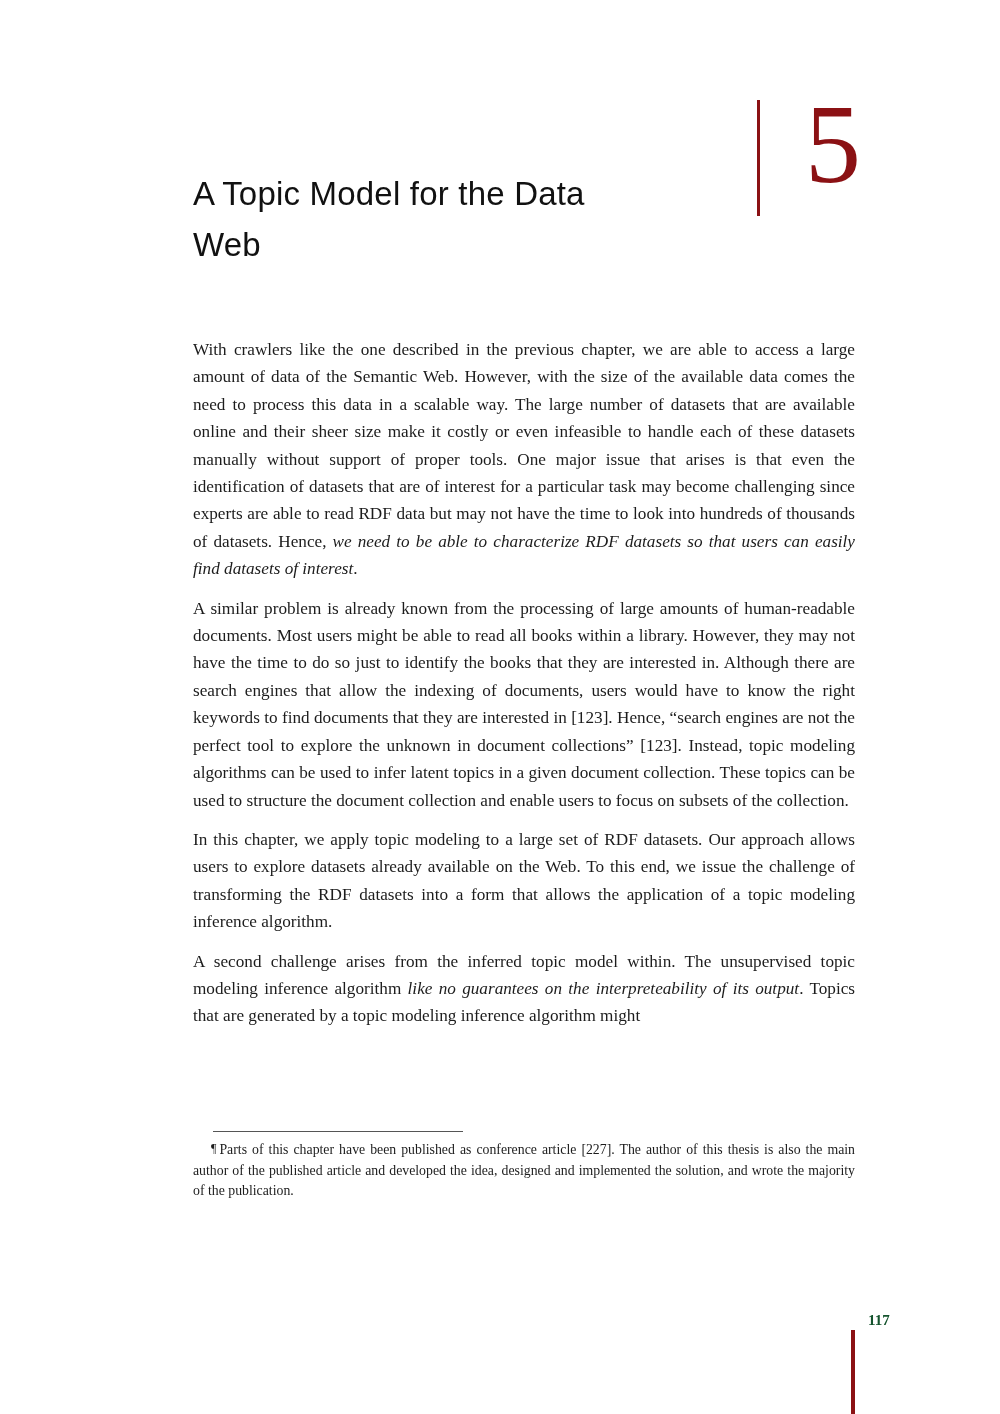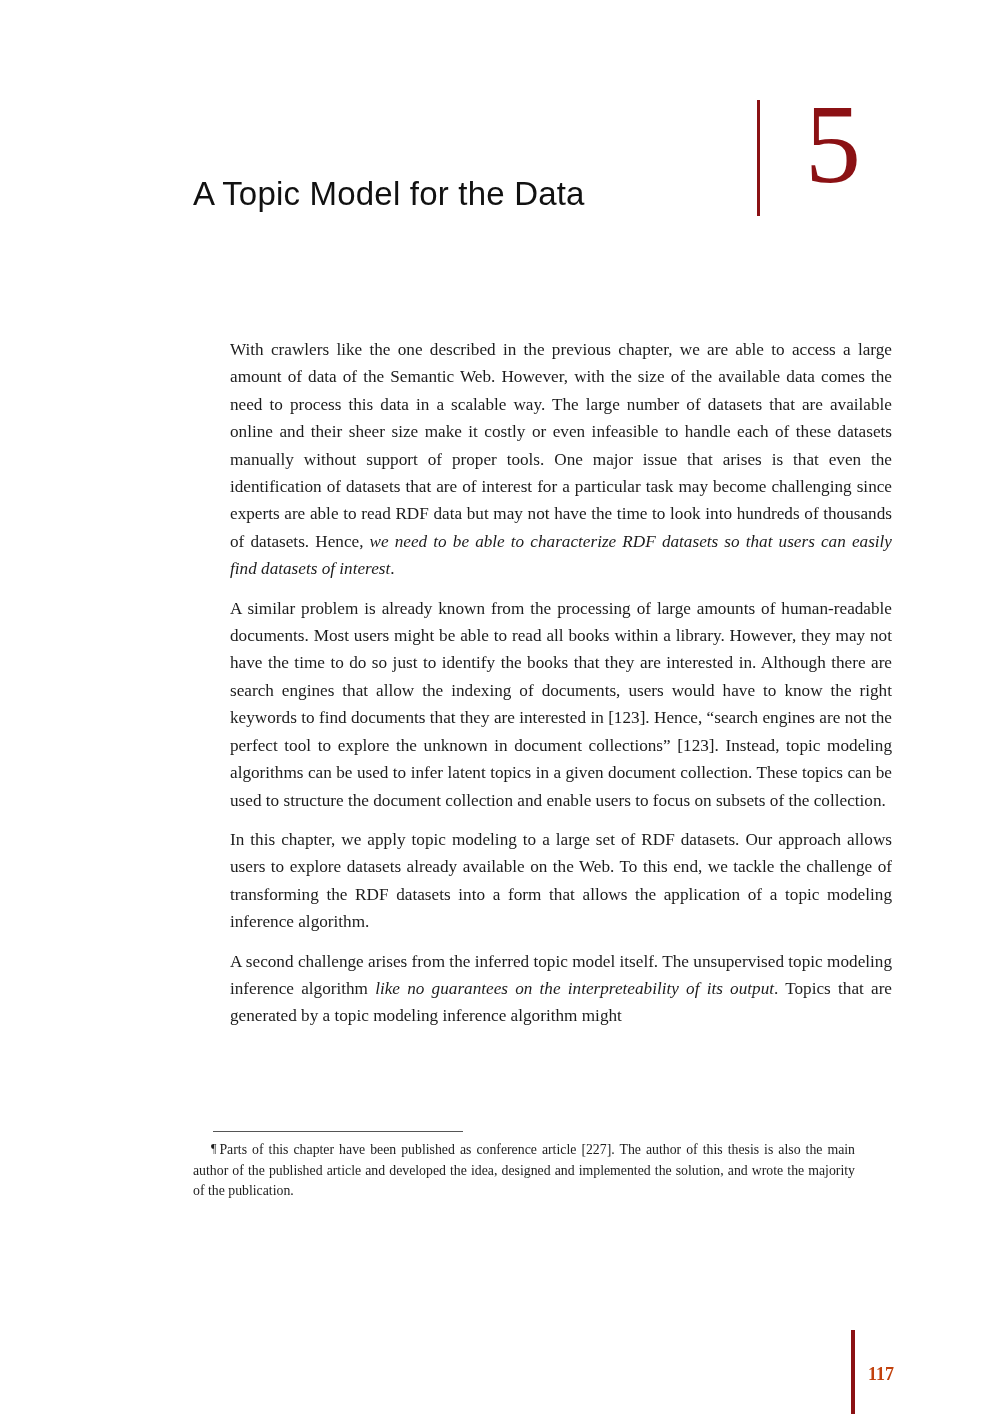--- a/index.html
+++ b/index.html
@@ -53,21 +53,20 @@
 
   
   .body-text {
     position: absolute;
     left: 193px;
     top: 336px;
     width: 662px;
     font-size: 17.2px;
     line-height: 27.4px;
     text-align: justify;
-    margin-left: 37px;
   }
   .body-text p {
     margin: 0 0 12px 0;
   }
   .body-text em {
     font-style: italic;
   }
 
   
   .footnote-rule {
@@ -92,52 +91,53 @@
     font-size: 12px;
     vertical-align: 2px;
     padding-left: 18px;
     padding-right: 3px;
   }
 
   
   .page-number {
     position: absolute;
     left: 868px;
-    top: 1364px;
-    font-size: 18px;
+    top: 1312px;
+    font-size: 15px;
     font-weight: 700;
-    color: #c2410c;
+    color: #14532d;
   }
   .footer-rule {
     position: absolute;
     left: 851px;
     top: 1330px;
     width: 4px;
     height: 84px;
     background: #8b1114;
   }
 </style>
 </head>
 <body>
 
 <div class="page">
 
   <div class="chapter-title">
     <div>A Topic Model for the Data</div>
+    <div>Web</div>
   </div>
 
   <div class="chapter-rule"></div>
 
   <div class="chapter-number">5</div>
 
   <div class="body-text">
     <p><span>With crawlers like the one described in the previous chapter, we are able to access a large amount of data of the Semantic Web. However, with the size of the available data comes the need to process this data in a scalable way.  The large number of datasets that are available online and their sheer size make it costly or even infeasible to handle each of these datasets manually without support of proper tools.  One major issue that arises is that even the identification of datasets that are of interest for a particular task may become challenging since experts are able to read RDF data but may not have the time to look into hundreds of thousands of datasets.  Hence, </span><em>we need to be able to characterize RDF datasets so that users can easily find datasets of interest</em><span>.</span></p>
     <p><span>A similar problem is already known from the processing of large amounts of human-readable documents.  Most users might be able to read all books within a library. However, they may not have the time to do so just to identify the books that they are interested in.  Although there are search engines that allow the indexing of documents, users would have to know the right keywords to find documents that they are interested in [123].  Hence, “search engines are not the perfect tool to explore the unknown in document collections” [123].  Instead, topic modeling algorithms can be used to infer latent topics in a given document collection.  These topics can be used to structure the document collection and enable users to focus on subsets of the collection.</span></p>
-    <p><span>In this chapter, we apply topic modeling to a large set of RDF datasets. Our approach allows users to explore datasets already available on the Web.  To this end, we tackle the challenge of transforming the RDF datasets into a form that allows the application of a topic modeling inference algorithm.</span></p>
-    <p><span>A second challenge arises from the inferred topic model itself.  The unsupervised topic modeling inference algorithm </span><em>like no guarantees on the interpreteability of its output</em><span>.  Topics that are generated by a topic modeling inference algorithm might</span></p>
+    <p><span>In this chapter, we apply topic modeling to a large set of RDF datasets. Our approach allows users to explore datasets already available on the Web.  To this end, we issue the challenge of transforming the RDF datasets into a form that allows the application of a topic modeling inference algorithm.</span></p>
+    <p><span>A second challenge arises from the inferred topic model within.  The unsupervised topic modeling inference algorithm </span><em>like no guarantees on the interpreteability of its output</em><span>.  Topics that are generated by a topic modeling inference algorithm might</span></p>
   </div>
 
   <div class="footnote-rule"></div>
 
   <div class="footnote">
     <span class="marker">¶</span><span>Parts of this chapter have been published as conference article [227]. The author of this thesis is also the main author of the published article and developed the idea, designed and implemented the solution, and wrote the majority of the publication.</span>
   </div>
 
   <div class="page-number">117</div>
 

